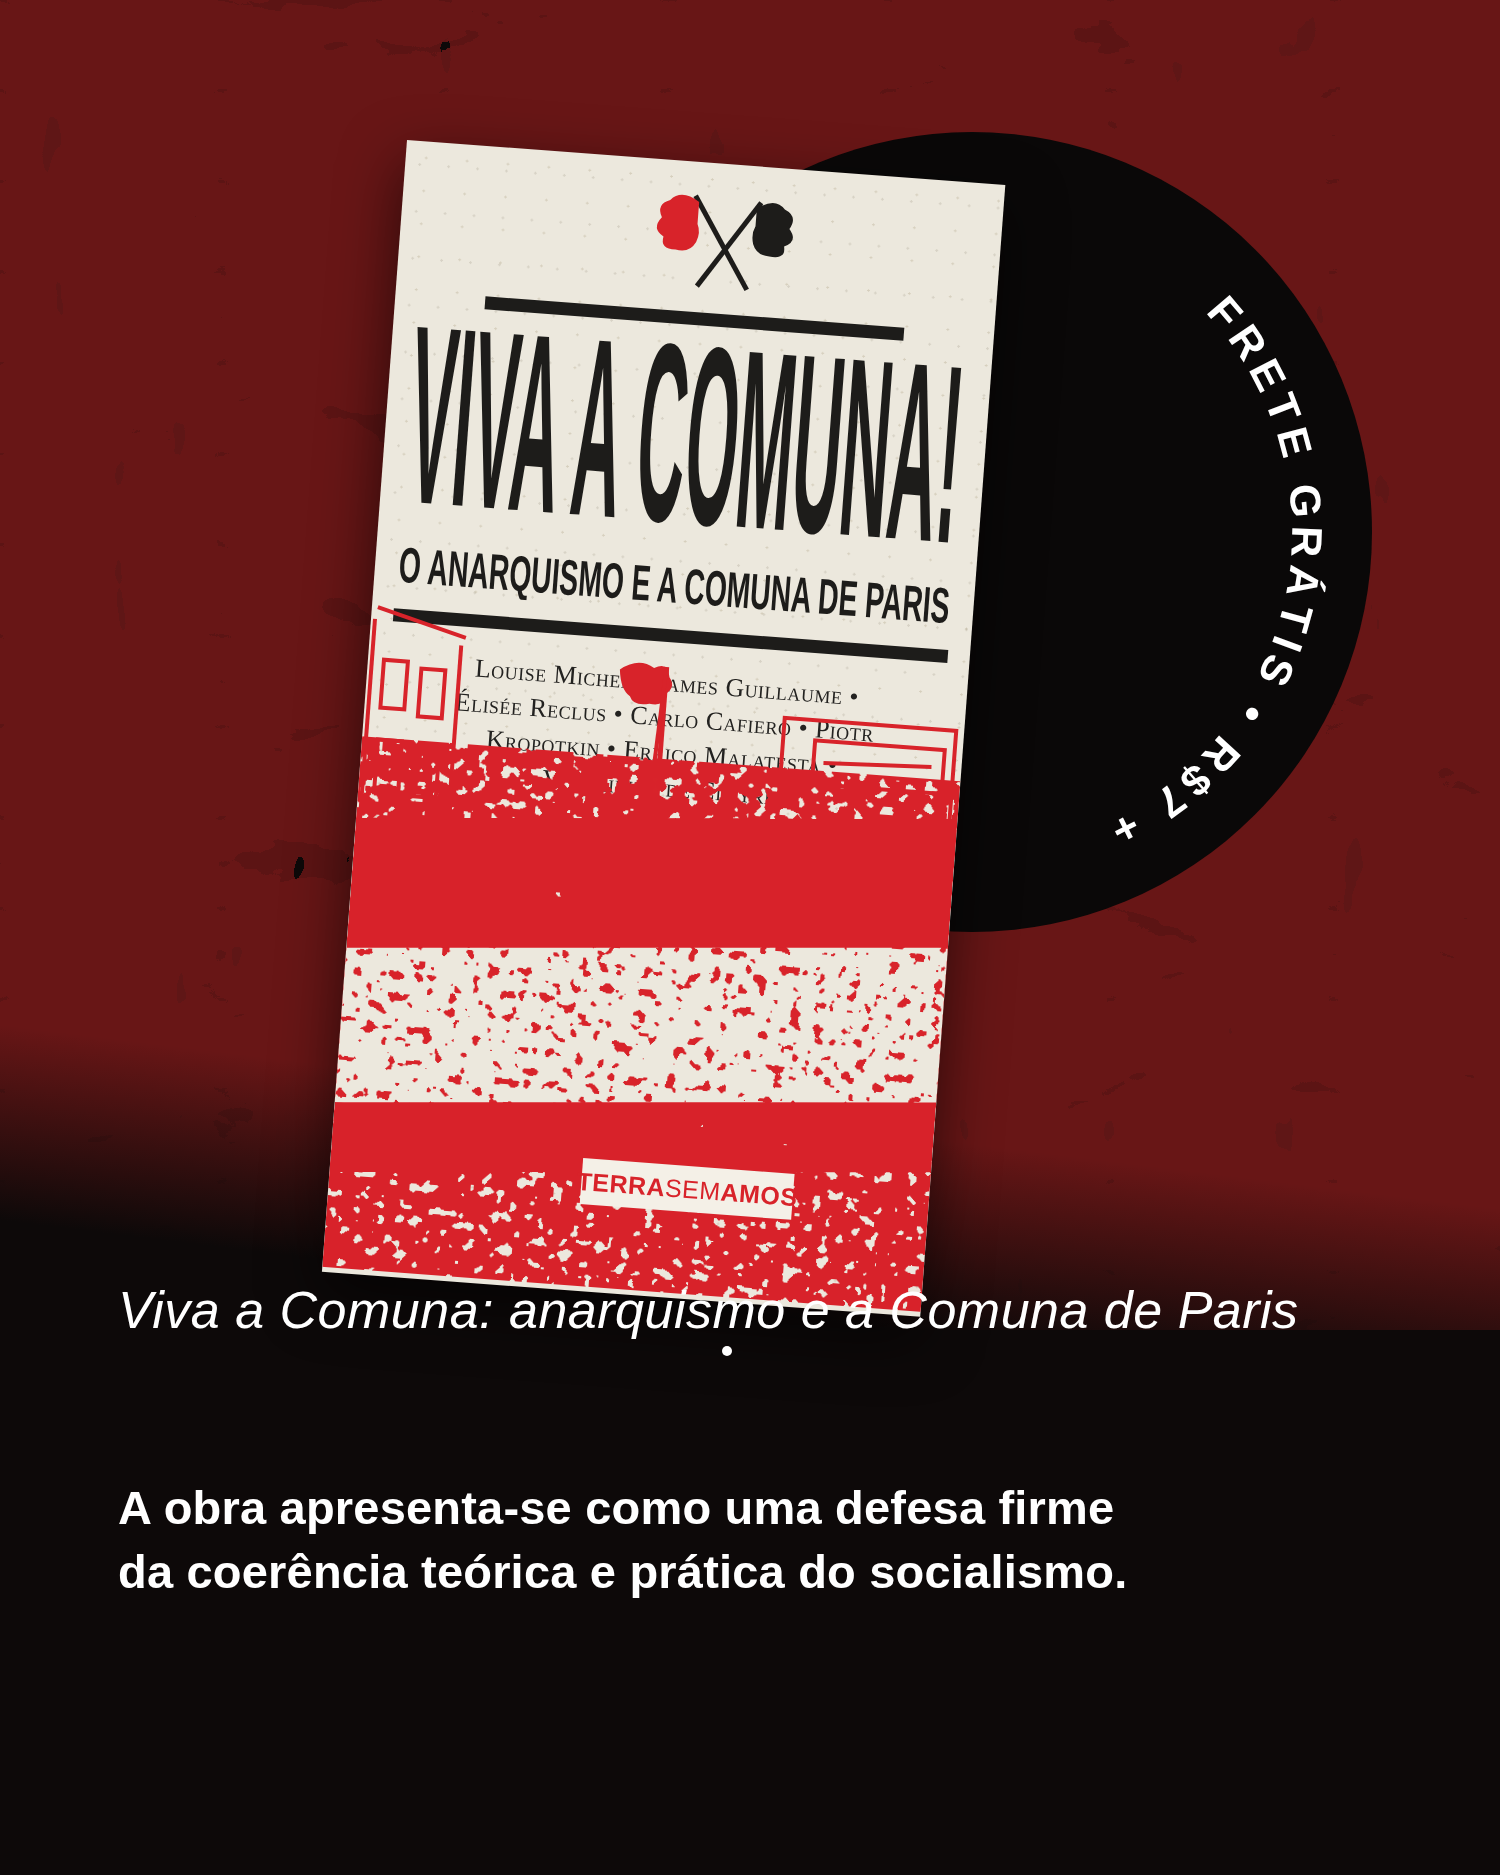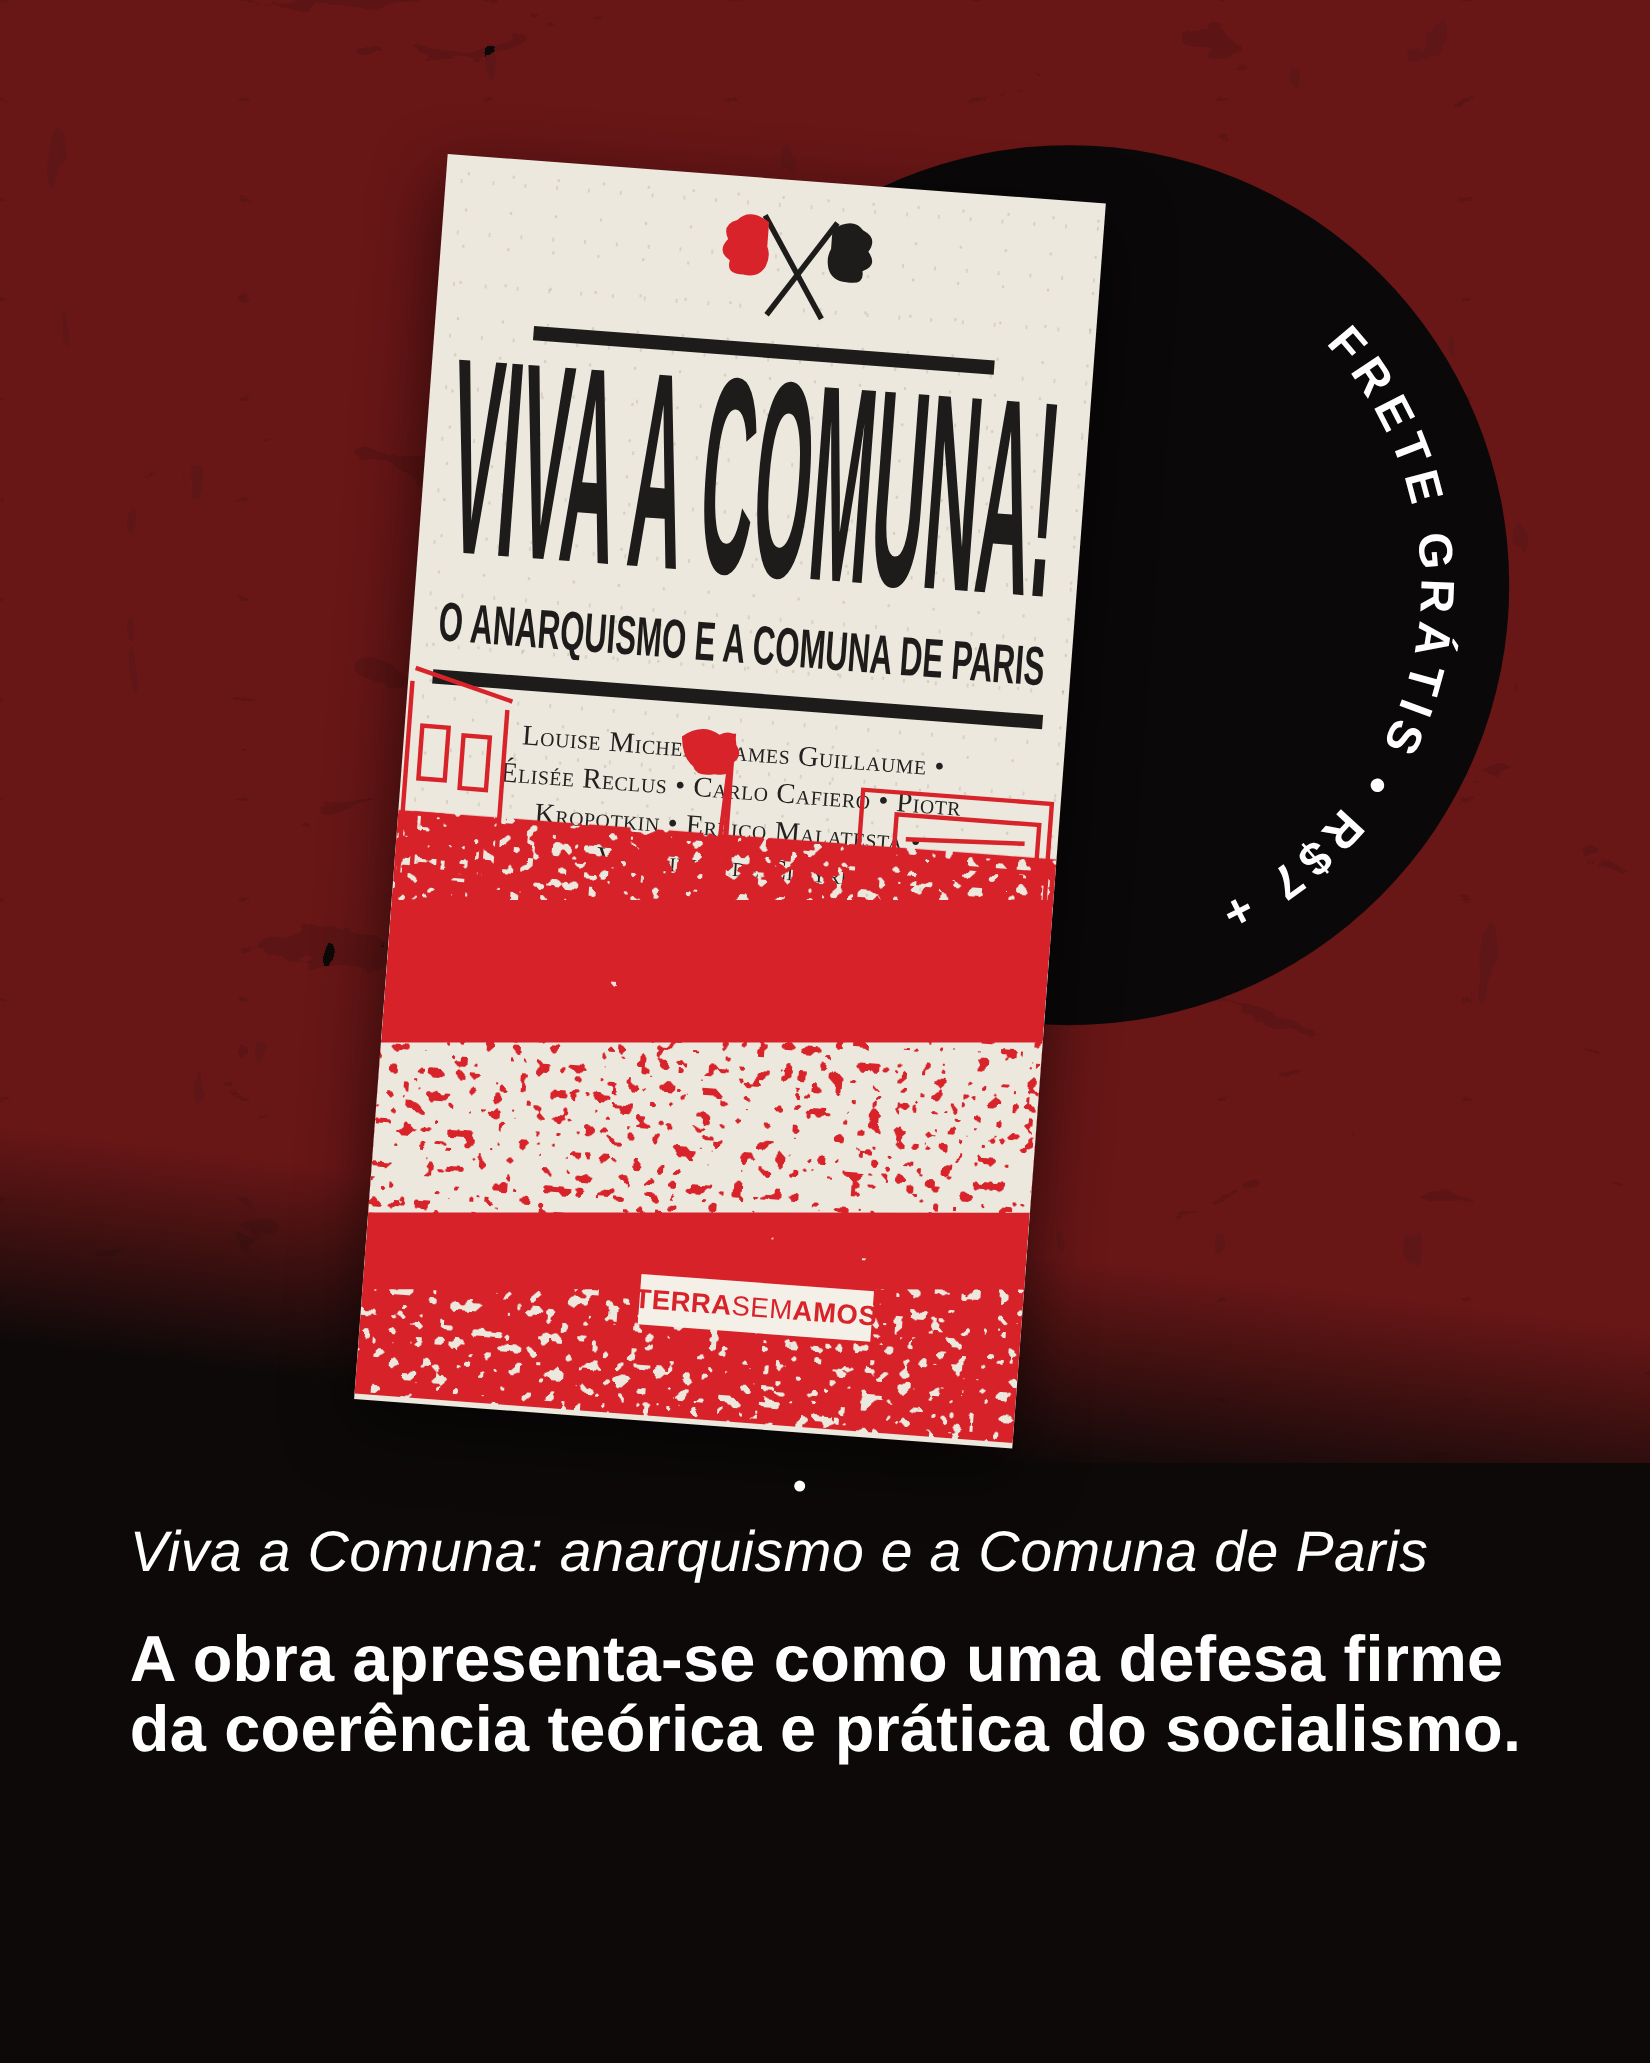--- a/index.html
+++ b/index.html
@@ -42,26 +42,26 @@
   .illo{position:absolute;left:0;top:450px;width:600px;height:685px;}
   .publisher-box{
     position:absolute;left:252px;top:1002px;width:212px;height:46px;
     background:#f4f0e7;display:flex;align-items:center;justify-content:center;
     color:#d8232a;font-size:25px;letter-spacing:.5px;
   }
   .publisher-box .b{font-weight:700;}
   .publisher-box .r{font-weight:400;}
   
   .caption-title{
-    position:absolute;left:118px;top:1381px;width:1300px;
+    position:absolute;left:118px;top:1280px;width:1300px;
     color:#ffffff;font-style:italic;font-weight:400;font-size:52px;letter-spacing:.5px;
   }
   .caption-body{
     position:absolute;left:118px;top:1476px;width:1310px;
-    color:#ffffff;font-weight:700;font-size:59px;line-height:64px;letter-spacing:.2px;
+    color:#ffffff;font-weight:700;font-size:47px;line-height:64px;letter-spacing:.2px;
   }
   .white-dot{position:absolute;left:722px;top:1346px;width:10px;height:10px;border-radius:50%;background:#fff;}
 </style>
 </head>
 <body>
 
 <div class="canvas">
 
   <svg class="bg-woodcut" width="1500" height="1330" viewBox="0 0 1500 1330">
     <defs>

